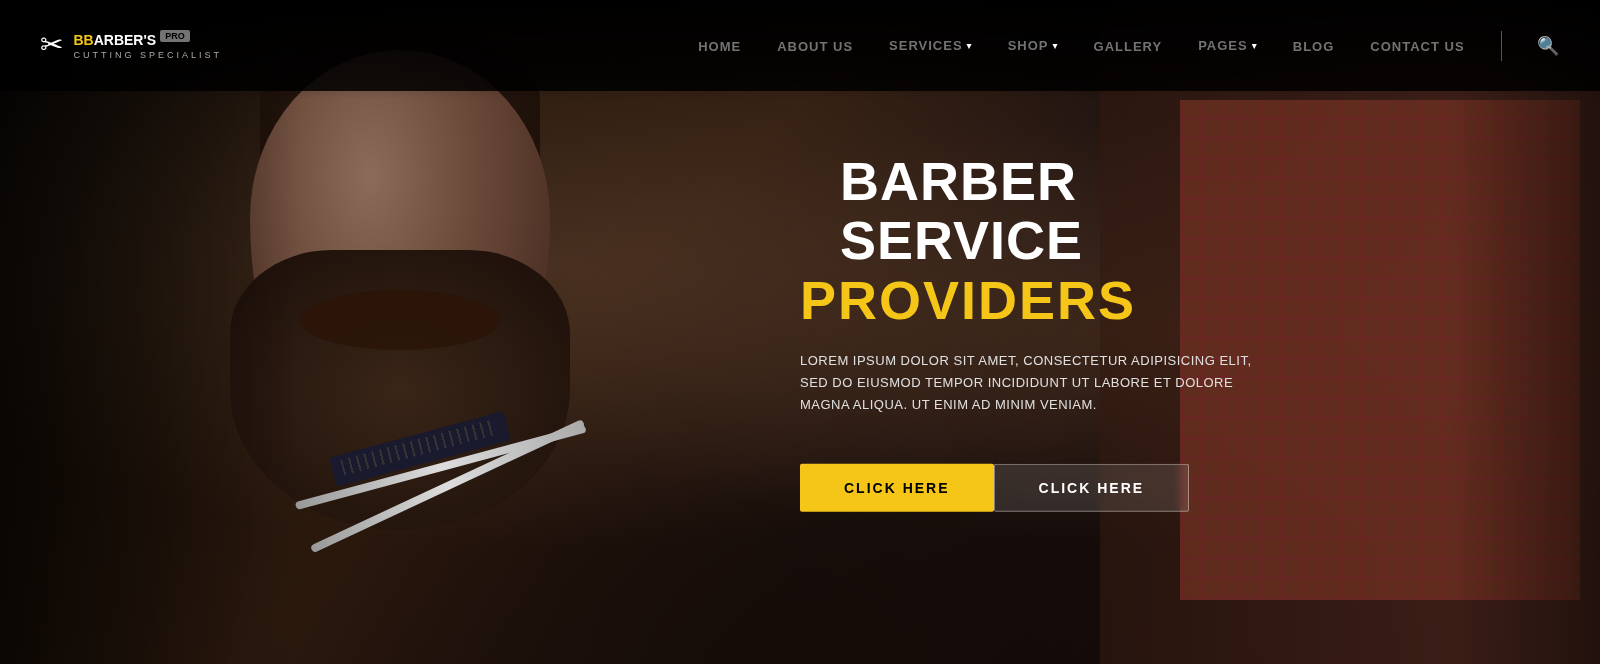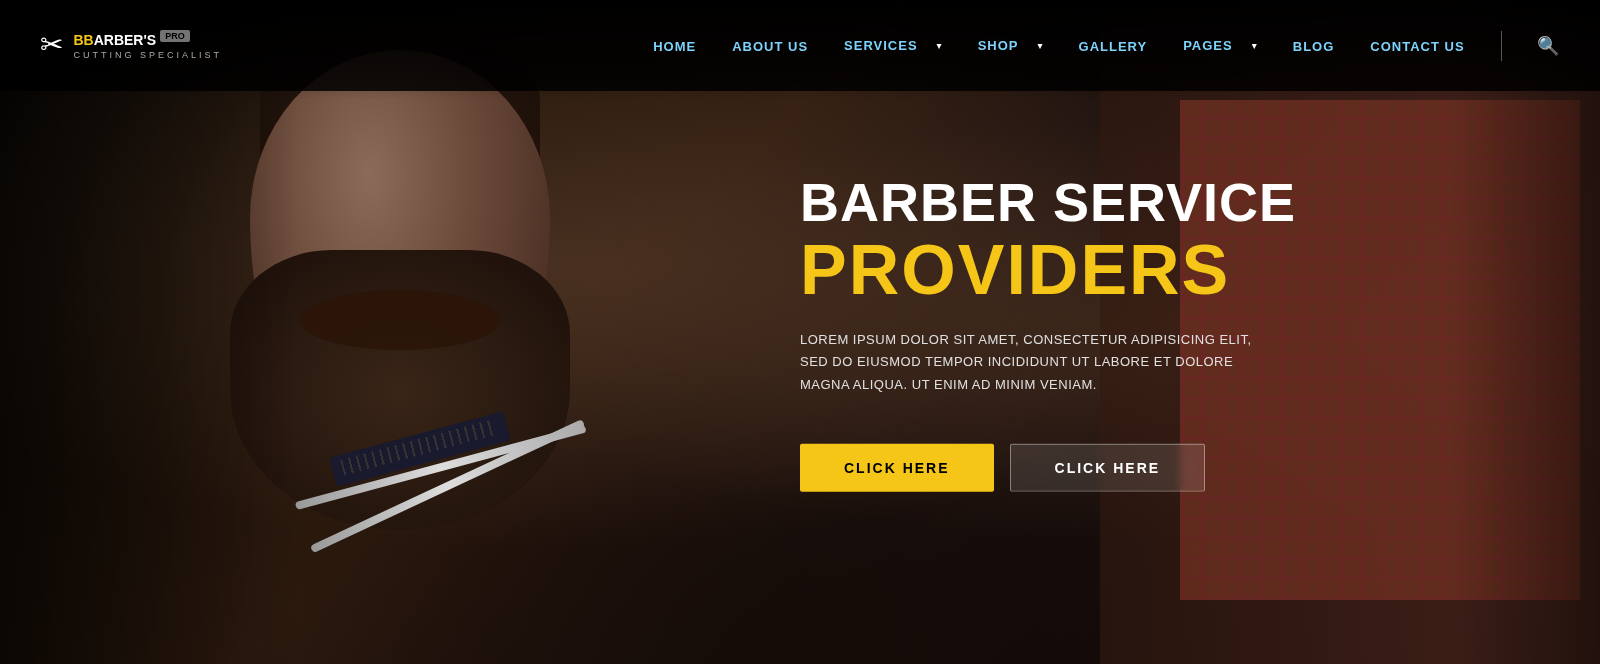--- a/index.html
+++ b/index.html
@@ -54,32 +54,32 @@
       text-transform: uppercase;
       margin-top: 0;
     }
     .nav-links {
       display: flex;
       align-items: center;
       gap: 36px;
       list-style: none;
     }
     .nav-links li a {
-      color: #7dd3fc;
+      color: #737373;
       text-decoration: none;
       font-size: 13px;
       font-weight: 700;
       letter-spacing: 1px;
       text-transform: uppercase;
       white-space: nowrap;
     }
     .nav-links .has-dropdown {
       display: flex;
       align-items: center;
-      gap: 19px;
+      gap: 4px;
       justify-content: center;
     }
     .chevron {
       font-size: 10px;
       color: white;
     }
     .nav-divider {
       width: 1px;
       height: 30px;
       background: #555;
@@ -258,42 +258,43 @@
       z-index: 10;
       max-width: 520px;
     }
     .hero-title-white {
       font-size: 54px;
       font-weight: 900;
       color: white;
       line-height: 1.1;
       letter-spacing: 1px;
       text-transform: uppercase;
+      margin-left: 40px;
     }
     .hero-title-yellow {
-      font-size: 70px;
+      font-size: 54px;
       font-weight: 900;
       color: #f5c518;
       line-height: 1.1;
       letter-spacing: 2px;
       text-transform: uppercase;
       margin-bottom: 20px;
     }
     .hero-desc {
       font-size: 13px;
       color: #e0e0e0;
       line-height: 1.7;
       text-transform: uppercase;
       letter-spacing: 0.5px;
       margin-bottom: 48px;
       max-width: 480px;
     }
     .hero-buttons {
       display: flex;
-      gap: 16px;
+      gap: 0;
       align-items: center;
       margin-top: 18px;
     }
     .btn-primary {
       background: #f5c518;
       color: #000;
       border: none;
       padding: 16px 44px;
       font-size: 14px;
       font-weight: 900;

